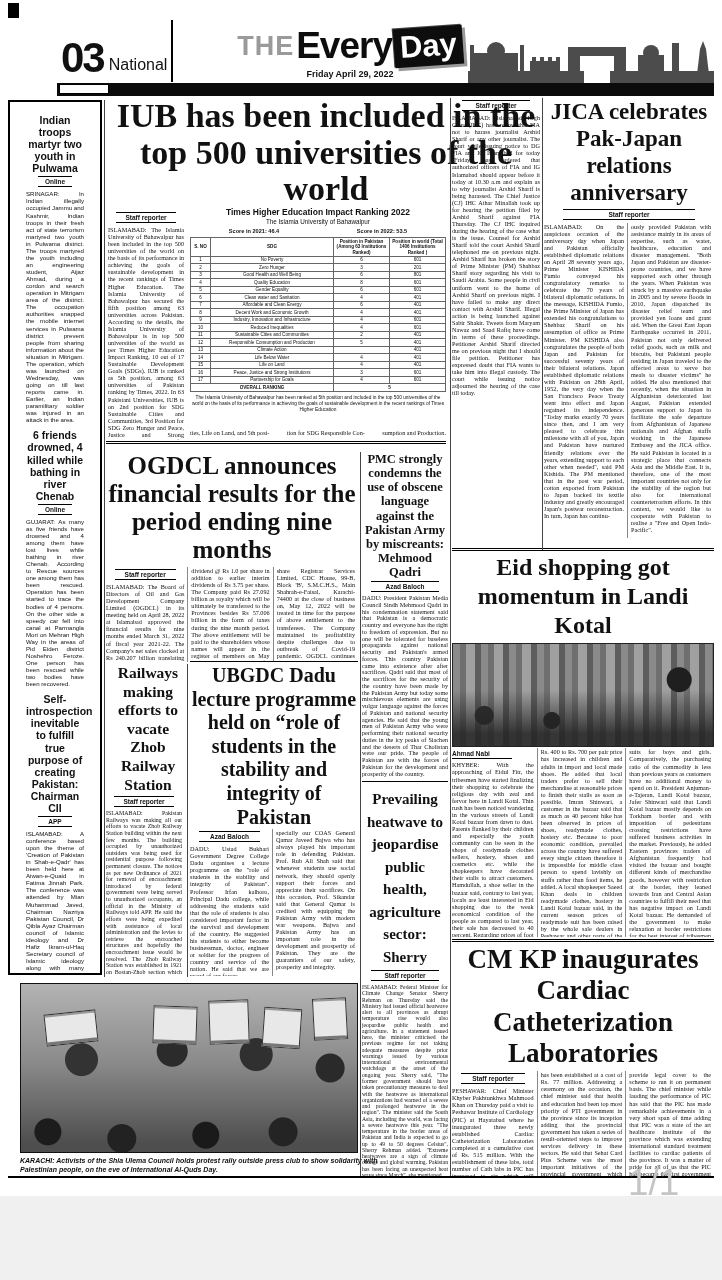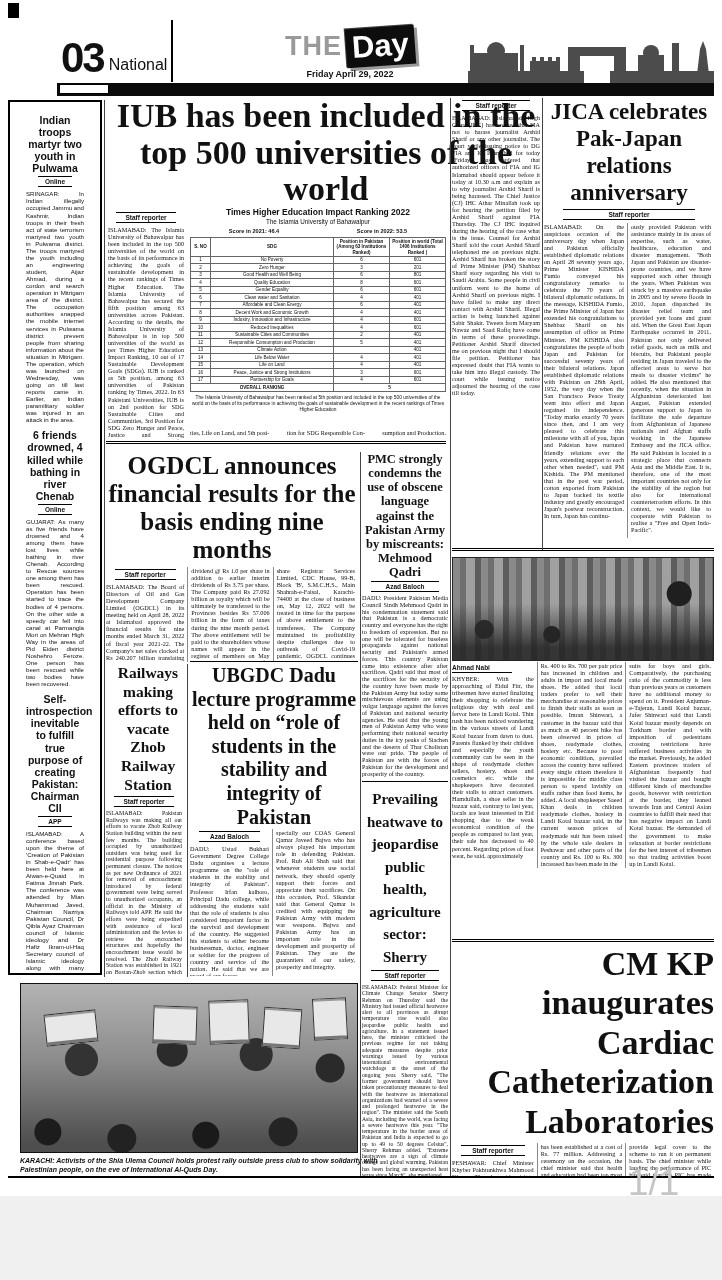--- a/index.html
+++ b/index.html
@@ -102,21 +102,21 @@
       radial-gradient(circle at 12% 70%, #2e2e2e 0 9px, rgba(0,0,0,0) 10px),
       radial-gradient(circle at 38% 75%, #262626 0 8px, rgba(0,0,0,0) 9px),
       radial-gradient(circle at 87% 35%, #1f1f1f 0 12px, rgba(0,0,0,0) 13px),
       repeating-linear-gradient(90deg, #8a8a8a 0 7px, #6f6f6f 7px 13px, #a0a0a0 13px 22px, #5d5d5d 22px 28px);
   }
   #eid .cols { height:206px; overflow:hidden; margin-top:1px; }
 
   
   #rule-cmkp { left:452px; top:939px; width:262px; }
   #cmkp { left:452px; top:944px; width:262px; height:232px; }
-  #cmkp .headline { font-size:34px; line-height:1.16;text-align:right; }
+  #cmkp .headline { font-size:27px; line-height:1.16; }
   #cmkp .cols { height:132px; overflow:hidden; margin-top:2px; }
 
   
   #protest-photo { left:20px; top:983px; width:338px; height:170px; border:1px solid #111;
     background-image:
       radial-gradient(circle at 8% 88%, #1c1c1c 0 13px, rgba(0,0,0,0) 14px),
       radial-gradient(circle at 30% 92%, #222 0 14px, rgba(0,0,0,0) 15px),
       radial-gradient(circle at 55% 90%, #1a1a1a 0 13px, rgba(0,0,0,0) 14px),
       radial-gradient(circle at 78% 88%, #242424 0 14px, rgba(0,0,0,0) 15px),
       radial-gradient(circle at 18% 45%, #333 0 16px, rgba(0,0,0,0) 17px),
@@ -143,20 +143,21 @@
 
 <div id="page">
 
   <div class="abs" id="corner-square"></div>
   <div class="abs" id="brand">
     <span class="num">03</span>
     <span class="sec">National</span>
   </div>
   <div class="abs" id="logo">
     <span class="the">THE</span>
+    <span class="every">Every</span>
     <span class="day">Day</span>
   </div>
   <div class="abs" id="masthead-date">Friday April 29, 2022</div>
   <svg class="abs" id="skyline" viewBox="0 0 246 46" preserveAspectRatio="none">
     <g fill="#4c4c4c">
       <rect x="0" y="34" width="246" height="12"></rect>
       <rect x="6" y="16" width="44" height="30"></rect>
       <circle cx="28" cy="14" r="9"></circle>
       <rect x="2" y="8" width="4" height="38"></rect>
       <rect x="52" y="8" width="4" height="38"></rect>
@@ -332,21 +333,21 @@
     <div class="t-note">The Islamia University of Bahawalpur has been ranked at 5th position and included in the top 500 universities of the world on the basis of its performance in achieving the goals of sustainable development in the recent rankings of Times Higher Education</div>
   </div>
   <div class="abs" id="iub-bottom">
     <span>ties, Life on Land, and 5th posi-</span>
     <span>tion for SDG Responsible Con-</span>
     <span>sumption and Production.</span>
   </div>
   <div class="abs hrule double" id="rule-iub"></div>
 
   <div class="abs block" id="ogdcl">
-    <div class="headline">OGDCL announces financial results for the basis ending nine months</div>
+    <div class="headline">OGDCL announces financial results for the period ending nine months</div>
     <div class="cols">
       <div>
         <div class="byline">Staff reporter</div>
         <div class="body-text">ISLAMABAD: The Board of Directors of Oil and Gas Development Company Limited (OGDCL) in its meeting held on April 28, 2022 at Islamabad approved the financial results for nine months ended March 31, 2022 of fiscal year 2021-22. The Company's net sales clocked at Rs 240.207 billion translating to a profit after tax of Rs 112.6 billion and earnings per share of Rs 26.05 for the nine months ended March 31, 2022. The Board of Directors also approved the third interim cash</div>
       </div>
       <div class="body-text">dividend @ Rs 1.0 per share in addition to earlier interim dividends of Rs 3.75 per share. The Company paid Rs 27.092 billion as royalty which will be ultimately be transferred to the Provinces besides Rs 57.006 billion in the form of taxes during the nine month period. The above entitlement will be paid to the shareholders whose names will appear in the register of members on May 12, 2022. The share transfer books of the company will be closed from May 13, 2022 to May 17, 2022 (both days inclusive). Transfers received at the CDC</div>
       <div class="body-text">share Registrar Services Limited, CDC House, 99-B, Block 'B', S.M.C.H.S., Main Shahrah-e-Faisal, Karachi-74400 at the close of business on, May 12, 2022 will be treated in time for the purpose of above entitlement to the transferees. The Company maintained its profitability despite challenges due to outbreak of Covid-19 pandemic. OGDCL continues to be the market leader in the E&amp;P sector and plans to accelerate its exploratory activities in the future as seismic work in newly awarded blocks will be undertaken.</div>
     </div>
   </div>
 
@@ -390,20 +391,21 @@
     <div class="headline">JICA celebrates Pak-Japan relations anniversary</div>
     <div class="byline">Staff reporter</div>
     <div class="cols">
       <div class="body-text">ISLAMABAD: On the auspicious occasion of the anniversary day when Japan and Pakistan officially established diplomatic relations on April 28 seventy years ago, Prime Minister KISHIDA Fumio conveyed his congratulatory remarks to celebrate the 70 years of bilateral diplomatic relations. In the message, KISHIDA Fumio, the Prime Minister of Japan has extended his congratulations to Shehbaz Sharif on his assumption of office as Prime Minister. PM KISHIDA also congratulates the people of both Japan and Pakistan for successful seventy years of their bilateral relations. Japan established diplomatic relations with Pakistan on 28th April, 1952, the very day when the San Francisco Peace Treaty went into effect and Japan regained its independence. "Today marks exactly 70 years since then, and I am very pleased to celebrate this milestone with all of you, Japan and Pakistan have nurtured friendly relations over the years, extending support to each other when needed", said PM Kishida. The PM mentioned that in the post war period, cotton exported from Pakistan to Japan backed its textile industry and greatly encouraged Japan's postwar reconstruction. In turn, Japan has continu-</div>
       <div class="body-text">ously provided Pakistan with assistance mainly in its areas of expertise, such as water, healthcare, education and disaster management. "Both Japan and Pakistan are disaster-prone countries, and we have supported each other through the years. When Pakistan was struck by a massive earthquake in 2005 and by severe floods in 2010, Japan dispatched its disaster relief team and provided yen loans and grant aid. When the Great East Japan Earthquake occurred in 2011, Pakistan not only delivered relief goods, such as milk and biscuits, but Pakistani people residing in Japan traveled to the affected areas to serve hot meals to disaster victims" he added. He also mentioned that recently, when the situation in Afghanistan deteriorated last August, Pakistan extended generous support to Japan to facilitate the safe departure from Afghanistan of Japanese nationals and Afghan staffs working in the Japanese Embassy and the JICA office. He said Pakistan is located in a strategic place that connects Asia and the Middle East. It is, therefore, one of the most important countries not only for the stability of the region but also for international counterterrorism efforts. In this context, we would like to cooperate with Pakistan to realise a "Free and Open Indo-Pacific".</div>
     </div>
   </div>
 
   <div class="abs hrule double" id="rule-eid"></div>
   <div class="abs block" id="eid">
+    <div class="headline">Eid shopping got momentum in Landi Kotal</div>
     <div id="bazaar-photo"></div>
     <div class="cols">
       <div>
         <div class="byline left">Ahmad Nabi</div>
         <div class="body-text">KHYBER: With the approaching of Eidul Fitr, the tribesmen have started finalizing their shopping to celebrate the religious day with zeal and fervor here in Landi Kotal. Thin rush has been noticed wandering in the various streets of Landi Kotal bazaar from dawn to dust. Parents flanked by their children and especially the youth community can be seen in the shops of readymade clothes sellers, hosiery, shoes and cosmetics etc. while the shopkeepers have decorated their stalls to attract customers. Hamdullah, a shoe seller in the bazaar said, contrary to last year, locals are least interested in Eid shopping due to the weak economical condition of the people as compared to last year, their sale has decreased to 40 percent. Regarding prices of foot wear, he said, approximately</div>
       </div>
       <div class="body-text">Rs. 400 to Rs. 700 per pair price has increased in children and adults in import and local made shoes. He added that local traders prefer to sell their merchandise at reasonable prices to finish their stalls as soon as possible. Imran Shinwari, a customer in the bazaar said that as much as 40 percent hike has been observed in prices of shoes, readymade clothes, hosiery etc. Because to poor economic condition, prevailed across the country have suffered every single citizen therefore it is impossible for middle class person to spend lavishly on stuffs rather than food items, he added. A local shopkeeper Saeed Khan deals in children readymade clothes, hosiery in Landi Kotal bazaar said, in the current season prices of readymade suit has been raised by the whole sale dealers in Peshawar and other parts of the country and Rs. 100 to Rs. 300 increased has been made in the</div>
       <div class="body-text">suits for boys and girls. Comparatively, the purchasing ratio of the commodity is less than previous years as customers have no additional money to spend on it. President Anjuman-e-Tajeran, Landi Kotal bazaar, Jafer Shinwari said that Landi Kotal bazaar mostly depends on Torkham border and with imposition of pedestrians crossing restrictions have suffered business activities in the market. Previously, he added Eastern provinces traders of Afghanistan frequently had visited the bazaar and bought different kinds of merchandise goods, however with restriction at the border, they leaned towards Iran and Central Asian countries to fulfill their need that has negative impact on Landi Kotal bazaar. He demanded of the government to make relaxation at border restrictions for the best interest of tribesmen so that trading activities boost up in Landi Kotal.</div>
     </div>
   </div>

